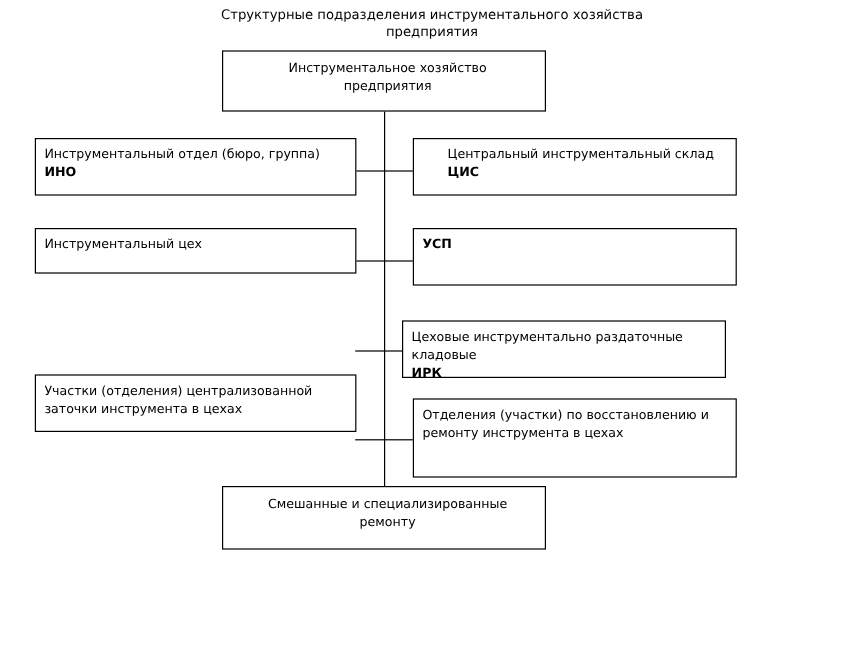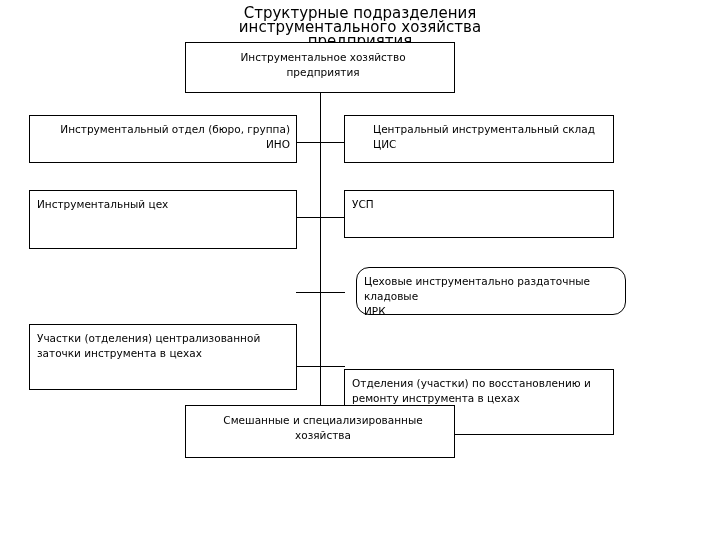--- a/index.html
+++ b/index.html
@@ -16,21 +16,21 @@
     overflow: hidden;
   }
 
   
   .diagram-title {
     position: absolute;
     left: 180px;
     top: 6px;
     width: 360px;
     text-align: center;
-    font-size: 15px;
+    font-size: 11px;
     line-height: 14px;
     color: #000000;
     white-space: pre-line;
   }
 
   
   .node {
     position: absolute;
     box-sizing: border-box;
     border: 1px solid #000000;
@@ -50,21 +50,21 @@
     padding-left: 12px;
     padding-right: 6px;
   }
   .node.side-node {
     text-align: left;
     padding-top: 6px;
     padding-left: 7px;
     padding-right: 6px;
   }
   .node .abbr {
-    font-weight: normal;
+    font-weight: bold;
   }
 
   
   .line {
     position: absolute;
     background: #000000;
     z-index: 1;
   }
   .line.v { width: 1px; }
   .line.h { height: 1px; }
@@ -89,58 +89,58 @@
   <div class="line h" style="left:320px; top:292px; width:25px;"></div>
 
   <div class="line h" style="left:296px; top:366px; width:25px;"></div>
   <div class="line h" style="left:320px; top:366px; width:25px;"></div>
 
   <div class="node center-node" style="left:185px; top:42px; width:270px; height:51px;">
     <span class="node-text">Инструментальное хозяйство
 предприятия</span>
   </div>
 
-  <div class="node side-node" style="left:29px; top:115px; width:268px; height:48px;text-align:right;">
+  <div class="node side-node" style="left:29px; top:115px; width:268px; height:48px;">
     <span class="node-text">Инструментальный  отдел  (бюро,  группа)
 </span>
     <span class="abbr">ИНО</span>
   </div>
 
-  <div class="node side-node" style="left:29px; top:190px; width:268px; height:59px;">
+  <div class="node side-node" style="left:29px; top:190px; width:268px; height:38px;">
     <span class="node-text">Инструментальный цех</span>
     <span class="abbr"></span>
   </div>
 
 
-  <div class="node side-node" style="left:29px; top:324px; width:268px; height:66px;">
+  <div class="node side-node" style="left:29px; top:312px; width:268px; height:48px;">
     <span class="node-text">Участки (отделения) централизованной
 заточки инструмента в цехах</span>
     <span class="abbr"></span>
   </div>
 
   <div class="node side-node" style="left:344px; top:115px; width:270px; height:48px;padding-left:28px;">
     <span class="node-text">Центральный инструментальный склад
 </span>
     <span class="abbr">ЦИС</span>
   </div>
 
   <div class="node side-node" style="left:344px; top:190px; width:270px; height:48px;">
     <span class="abbr">УСП</span>
   </div>
 
-  <div class="node side-node" style="left:356px; top:267px; width:270px; height:48px;border-radius:13px;">
+  <div class="node side-node" style="left:335px; top:267px; width:270px; height:48px;">
     <span class="node-text">Цеховые инструментально раздаточные
 кладовые </span>
     <span class="abbr">ИРК</span>
   </div>
 
-  <div class="node side-node" style="left:344px; top:332px; width:270px; height:66px;margin-top:37px;">
+  <div class="node side-node" style="left:344px; top:332px; width:270px; height:66px;">
     <span class="node-text">Отделения (участки) по восстановлению и
 ремонту инструмента в цехах</span>
     <span class="abbr"></span>
   </div>
 
   <div class="node center-node" style="left:185px; top:405px; width:270px; height:53px;">
     <span class="node-text">Смешанные и специализированные
-хозяйства</span>
+ремонту</span>
   </div>
 
 </div>
 
 </body></html>

